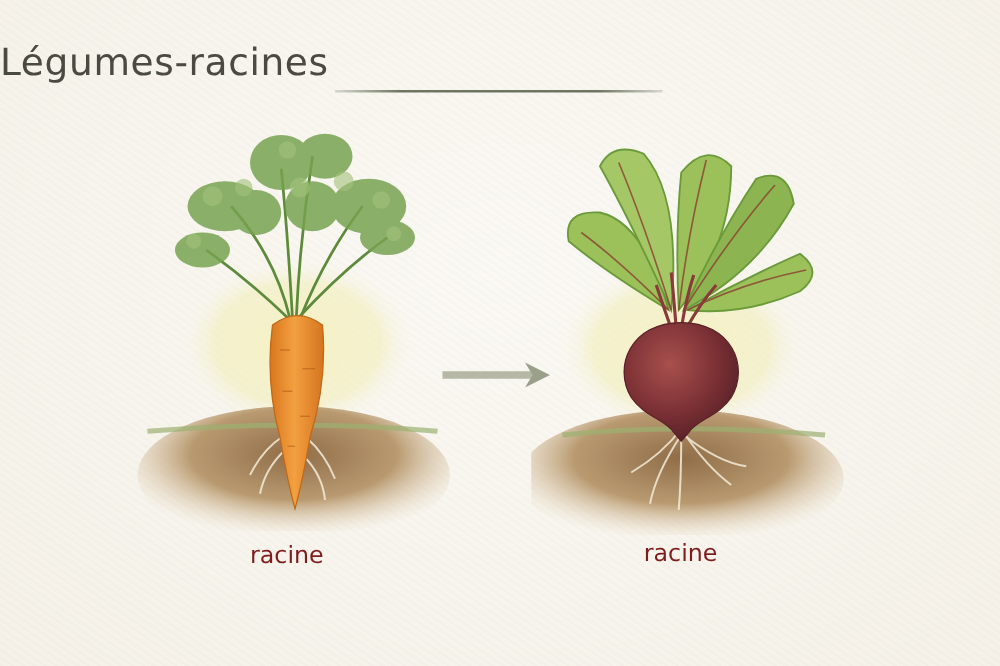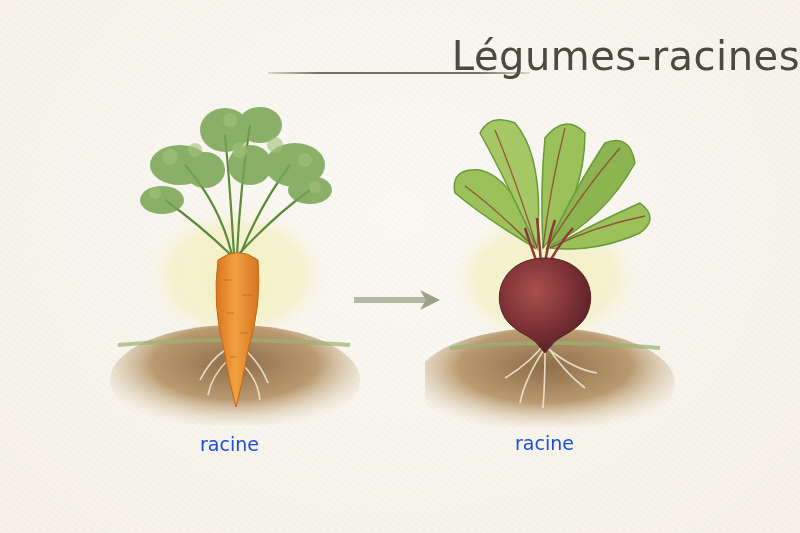--- a/index.html
+++ b/index.html
@@ -10,29 +10,29 @@
     font-family: "DejaVu Sans", sans-serif;
   }
   .paper {
     position: absolute; inset: 0;
     background:
       repeating-linear-gradient(35deg, rgba(0,0,0,0.012) 0 2px, rgba(255,255,255,0.02) 2px 5px),
       radial-gradient(ellipse at 50% 40%, #fbf9f4 0%, #f5f1e8 100%);
   }
   .title {
     position: absolute; left: 0; right: 0; top: 33px;
-    text-align: right;
-    font-size: 40px; color: #4a4a40; letter-spacing: 0.5px;
+    text-align: left;
+    font-size: 30px; color: #4a4a40; letter-spacing: 0.5px;
   }
   .title-underline {
     position: absolute; left: 268px; top: 72px; width: 262px; height: 2px;
     background: linear-gradient(90deg, rgba(90,100,80,0.2), #6b7560 20%, #6b7560 80%, rgba(90,100,80,0.2));
   }
   .label {
-    position: absolute; font-size: 19px; color: #1d4ed8; top: 433px;
+    position: absolute; font-size: 19px; color: #7f1d1d; top: 433px;
   }
   .plant { position: absolute; }
   svg { display: block; }
 </style>
 </head>
 <body>
 
 <div class="paper"></div>
 
 <div class="title">Légumes-racines</div>

